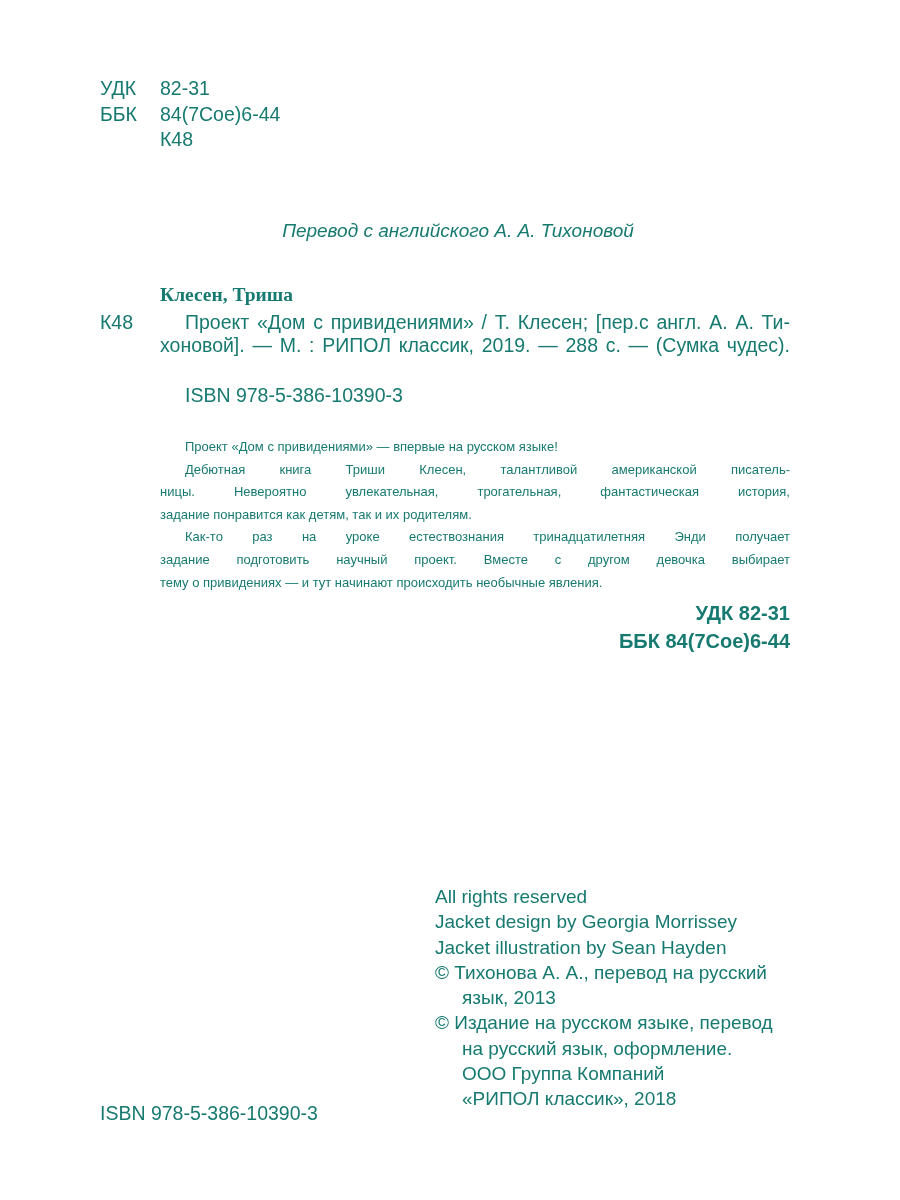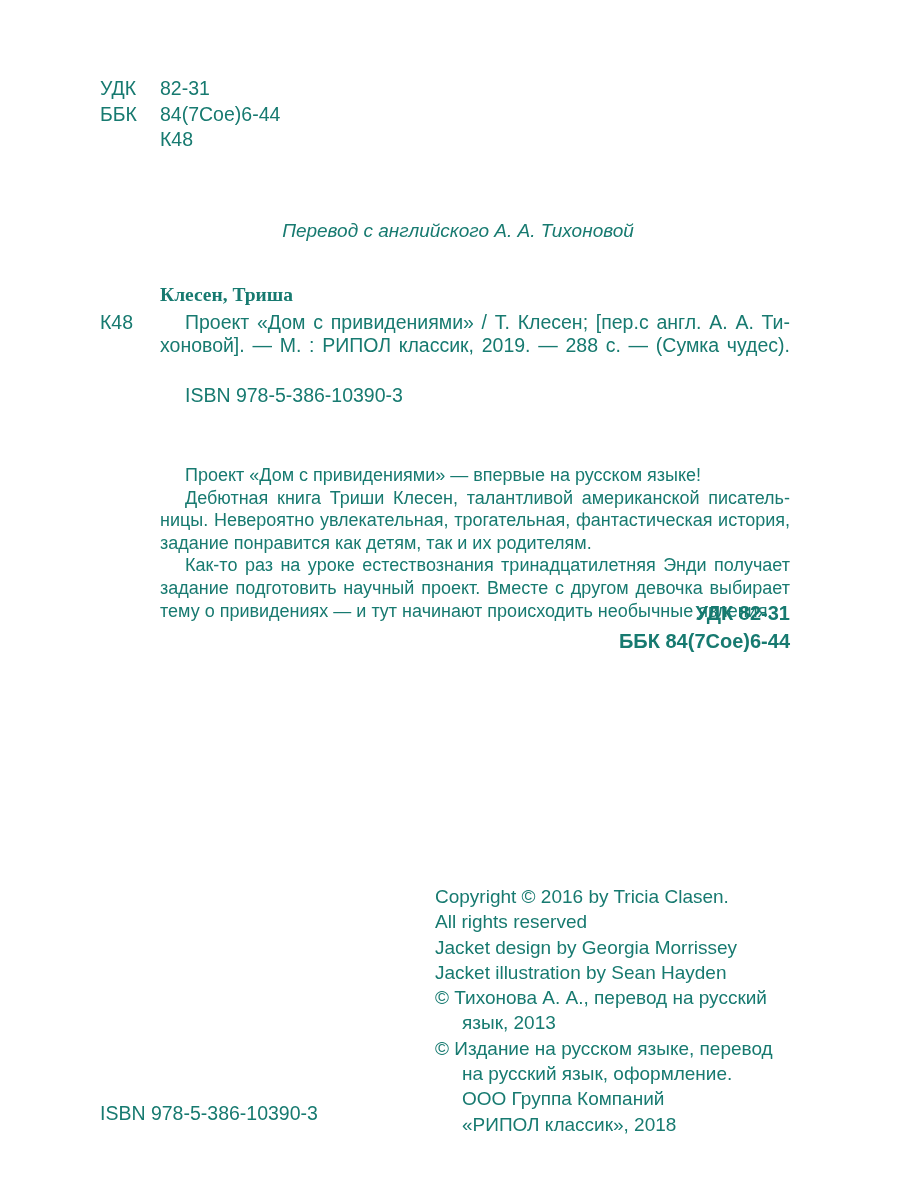--- a/index.html
+++ b/index.html
@@ -25,21 +25,21 @@
   }
 
   
   .cat-author { left: 160px; top: 284px; font-size: 19.5px; font-weight: bold; font-family: Liberation Serif, serif; }
   .cat-k48   { left: 100px; top: 311px; font-size: 19.5px; }
   .cat-line1 { left: 185px; top: 311px; width: 605px; font-size: 19.5px; }
   .cat-line2 { left: 160px; top: 334px; width: 630px; font-size: 19.5px; }
   .cat-isbn  { left: 185px; top: 384px; font-size: 19.5px; }
 
   
-  .annotation { left: 160px; top: 436px; width: 630px; font-size: 18px; line-height: 22.6px; margin-top: 28px; }
+  .annotation { left: 160px; top: 436px; width: 630px; font-size: 13px; line-height: 22.6px; }
   .jl  { text-align: justify; text-align-last: justify; }
   .ind { padding-left: 25px; }
 
   
   .codes-right {
     right: 110px; top: 600px;
     text-align: right; font-weight: bold;
     font-size: 20px; line-height: 27.5px;
   }
 
@@ -82,21 +82,20 @@
   <div class="jl">задание подготовить научный проект. Вместе с другом девочка выбирает</div>
   <div>тему о привидениях — и тут начинают происходить необычные явления.</div>
 </div>
 
 <div class="abs codes-right">
   <div>УДК 82-31</div>
   <div>ББК 84(7Сое)6-44</div>
 </div>
 
 <div class="abs copyright">
-  <div>Copyright © 2016 by Tricia Clasen.</div>
   <div>All rights reserved</div>
   <div>Jacket design by Georgia Morrissey</div>
   <div>Jacket illustration by Sean Hayden</div>
   <div>© Тихонова А. А., перевод на русский</div>
   <div class="cont">язык, 2013</div>
   <div>© Издание на русском языке, перевод</div>
   <div class="cont">на русский язык, оформление.</div>
   <div class="cont">ООО Группа Компаний</div>
   <div class="cont">«РИПОЛ классик», 2018</div>
 </div>

